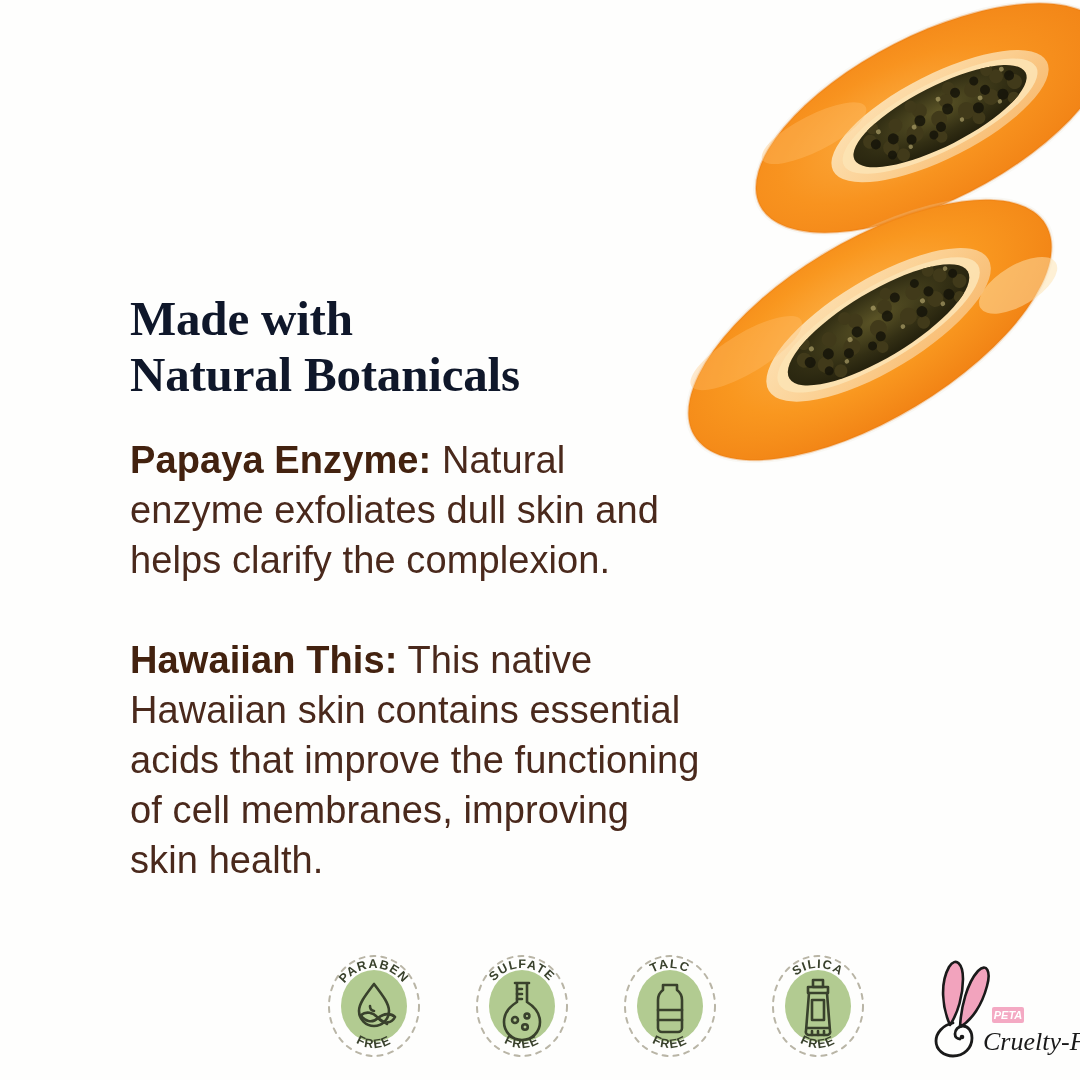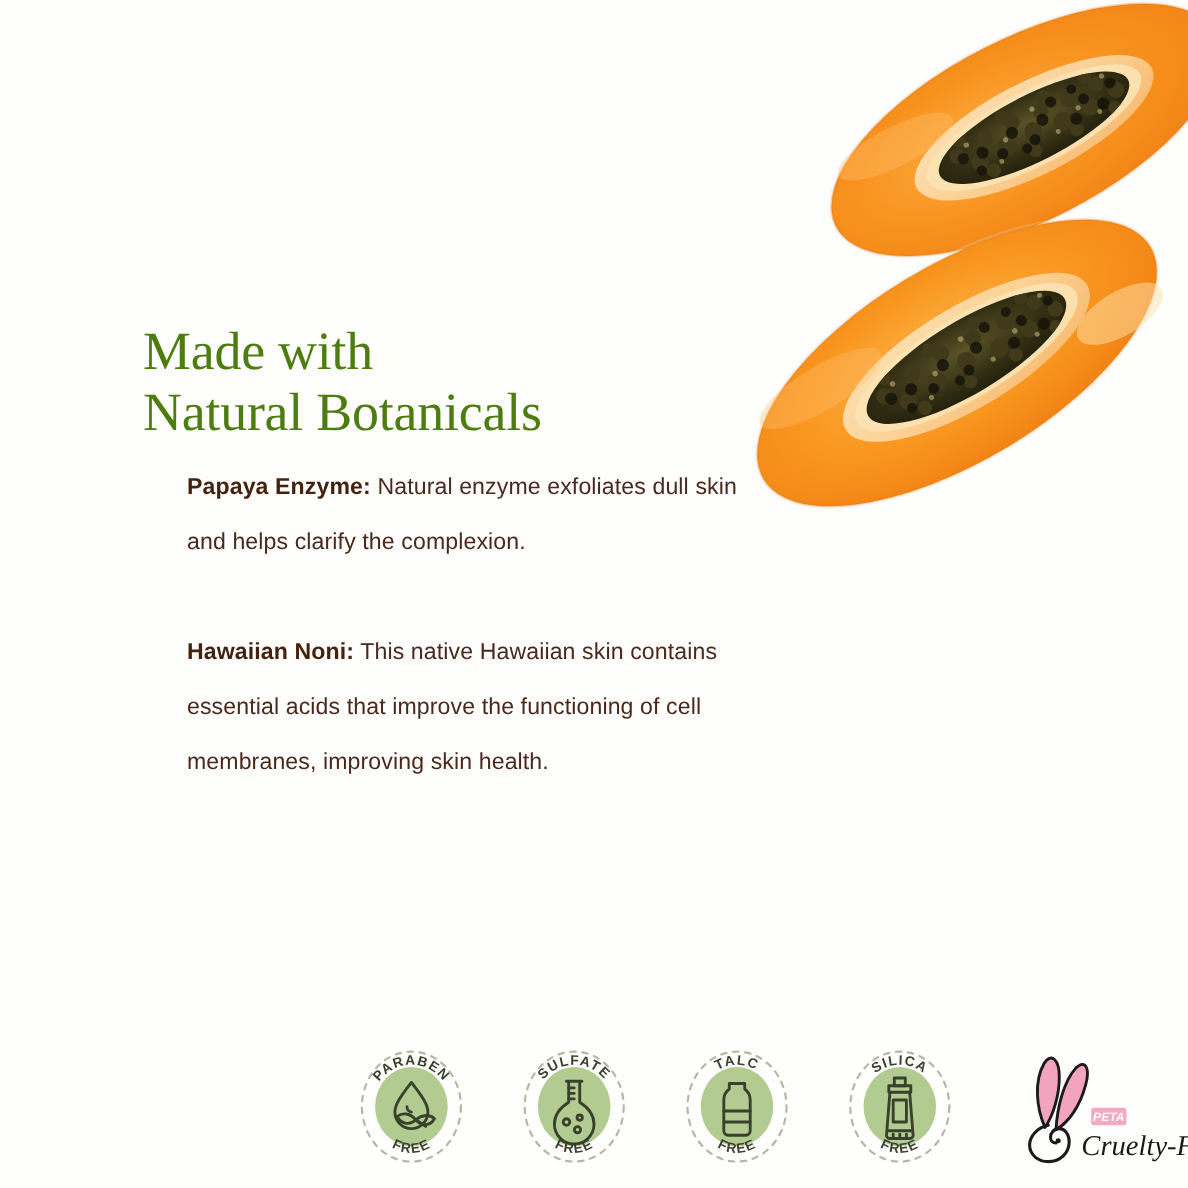--- a/index.html
+++ b/index.html
@@ -12,37 +12,36 @@
   .canvas{position:absolute;inset:0;}
 
   
   .photo{position:absolute;top:0;right:0;width:400px;height:480px;overflow:hidden;}
   .photo svg{display:block;width:400px;height:480px;}
 
   
   .headline{
     position:absolute;left:130px;top:258px;width:600px;
     font-family:"Liberation Serif",serif;
-    font-weight:400;
+    font-weight:700;
     font-size:49px;
     line-height:56px;
     letter-spacing:-0.2px;
-    color:#4d7c0f;
+    color:#0f172a;
   }
   .headline span{display:block;}
 
   
   .copy{position:absolute;left:130px;top:397px;width:570px;}
   .para{
-    font-size:21px;
+    font-size:38px;
     line-height:50px;
     color:#4a291c;
     font-weight:400;
     letter-spacing:0.1px;
-    margin-left:40px;
   }
   .para + .para{margin-top:50px;}
   .para b{font-weight:700;color:#43220f;}
 
   
   .badges{
     position:absolute;left:322px;top:944px;width:758px;height:124px;
     display:flex;align-items:center;justify-content:flex-start;
   }
   .badge{width:104px;height:124px;position:relative;flex:0 0 auto;margin-right:44px;}
@@ -219,21 +218,21 @@
     </svg>
   </div>
 
   <h1 class="headline">
     <span>Made with</span>
     <span>Natural Botanicals</span>
   </h1>
 
   <div class="copy">
     <p class="para"><b>Papaya Enzyme:</b><span> Natural enzyme exfoliates dull skin and helps clarify the complexion.</span></p>
-    <p class="para"><b>Hawaiian Noni:</b><span> This native Hawaiian skin contains essential acids that improve the functioning of cell membranes, improving skin health.</span></p>
+    <p class="para"><b>Hawaiian This:</b><span> This native Hawaiian skin contains essential acids that improve the functioning of cell membranes, improving skin health.</span></p>
   </div>
 
   <div class="badges">
 
     <div class="badge">
       <svg viewBox="0 0 104 124" xmlns="http://www.w3.org/2000/svg">
         <defs>
           <path id="arcTop1" d="M 14 66 A 38 42 0 0 1 90 66"></path>
           <path id="arcBot1" d="M 16 64 A 36 40 0 0 0 88 64"></path>
         </defs>

